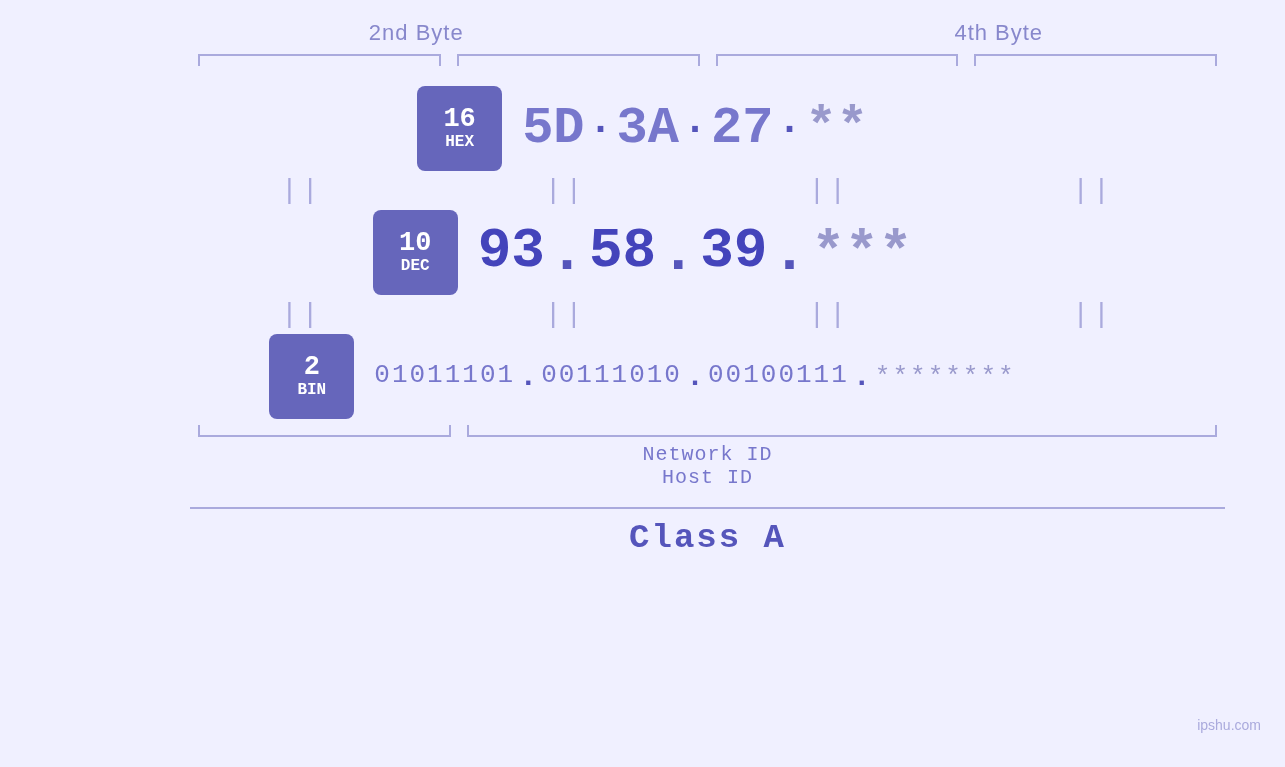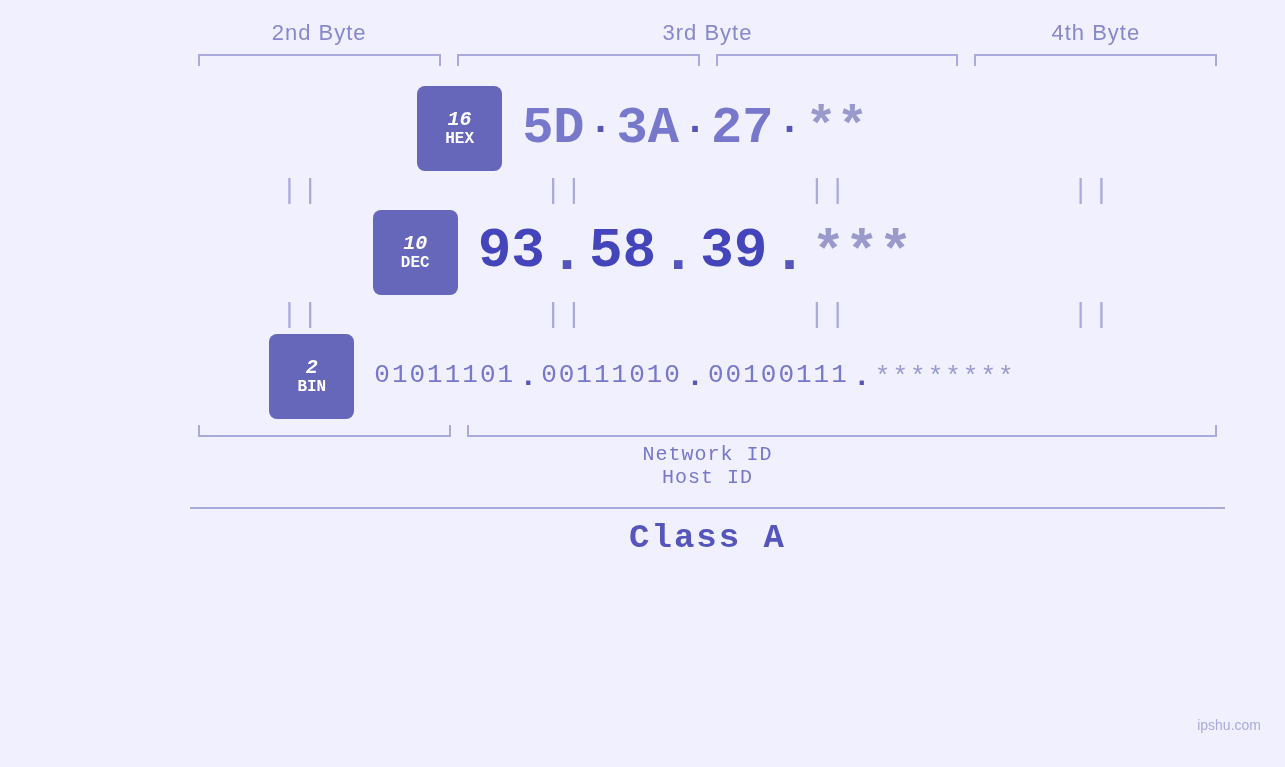--- a/index.html
+++ b/index.html
@@ -71,24 +71,23 @@
       border-radius: 8px;
       display: flex;
       flex-direction: column;
       align-items: center;
       justify-content: center;
       color: white;
       flex-shrink: 0;
     }
 
     .badge-num {
-      font-size: 20px;
+      font-size: 27px;
       font-weight: bold;
       line-height: 1;
-      font-style: italic;
     }
 
     .badge-label {
       font-size: 16px;
       font-weight: bold;
     }
 
     .values-row {
       display: flex;
       flex: 1;
@@ -247,21 +246,20 @@
       color: #9999cc;
     }
   </style>
 </head>
 <body>
 
 <div class="container">
 
   <div class="header-row">
     <div class="byte-label">2nd Byte</div>
-    <div class="byte-label">3rd Byte</div>
     <div class="byte-label">4th Byte</div>
   </div>
 
   <div class="bracket-row">
     <div class="bracket"></div>
     <div class="bracket"></div>
     <div class="bracket"></div>
     <div class="bracket"></div>
   </div>
 

